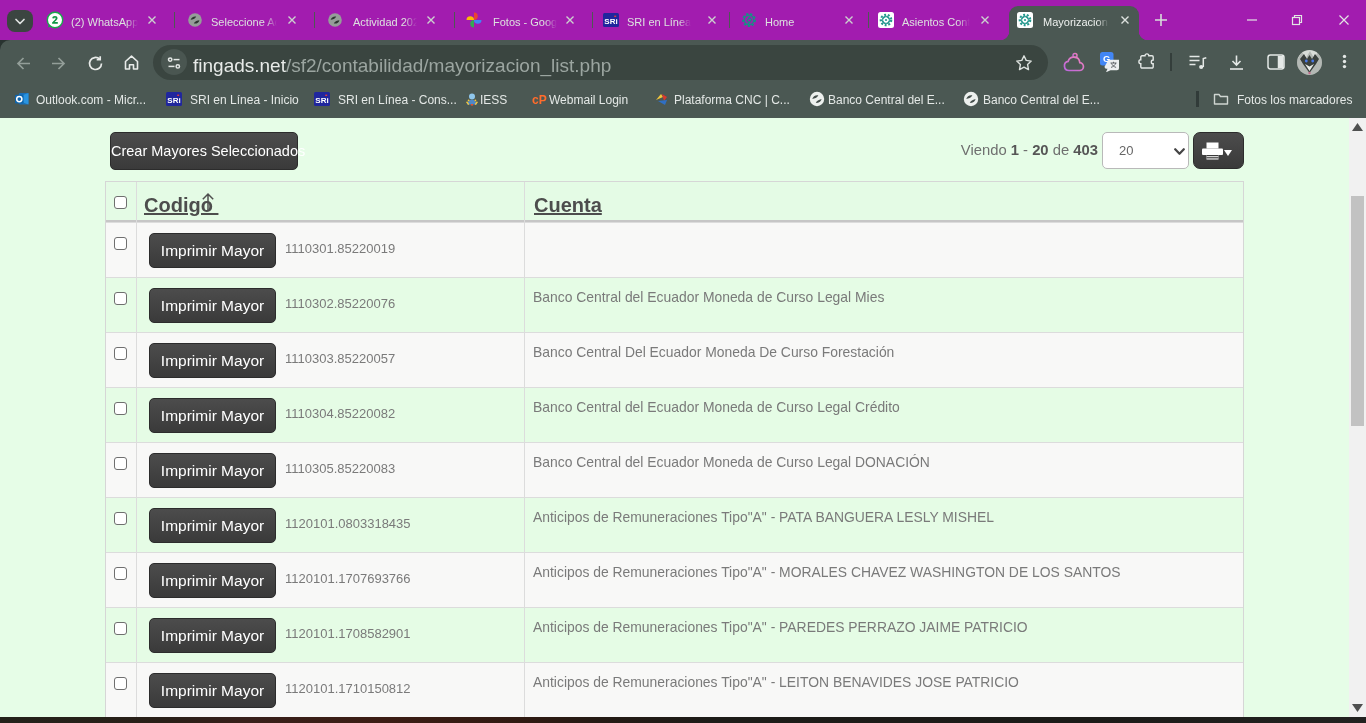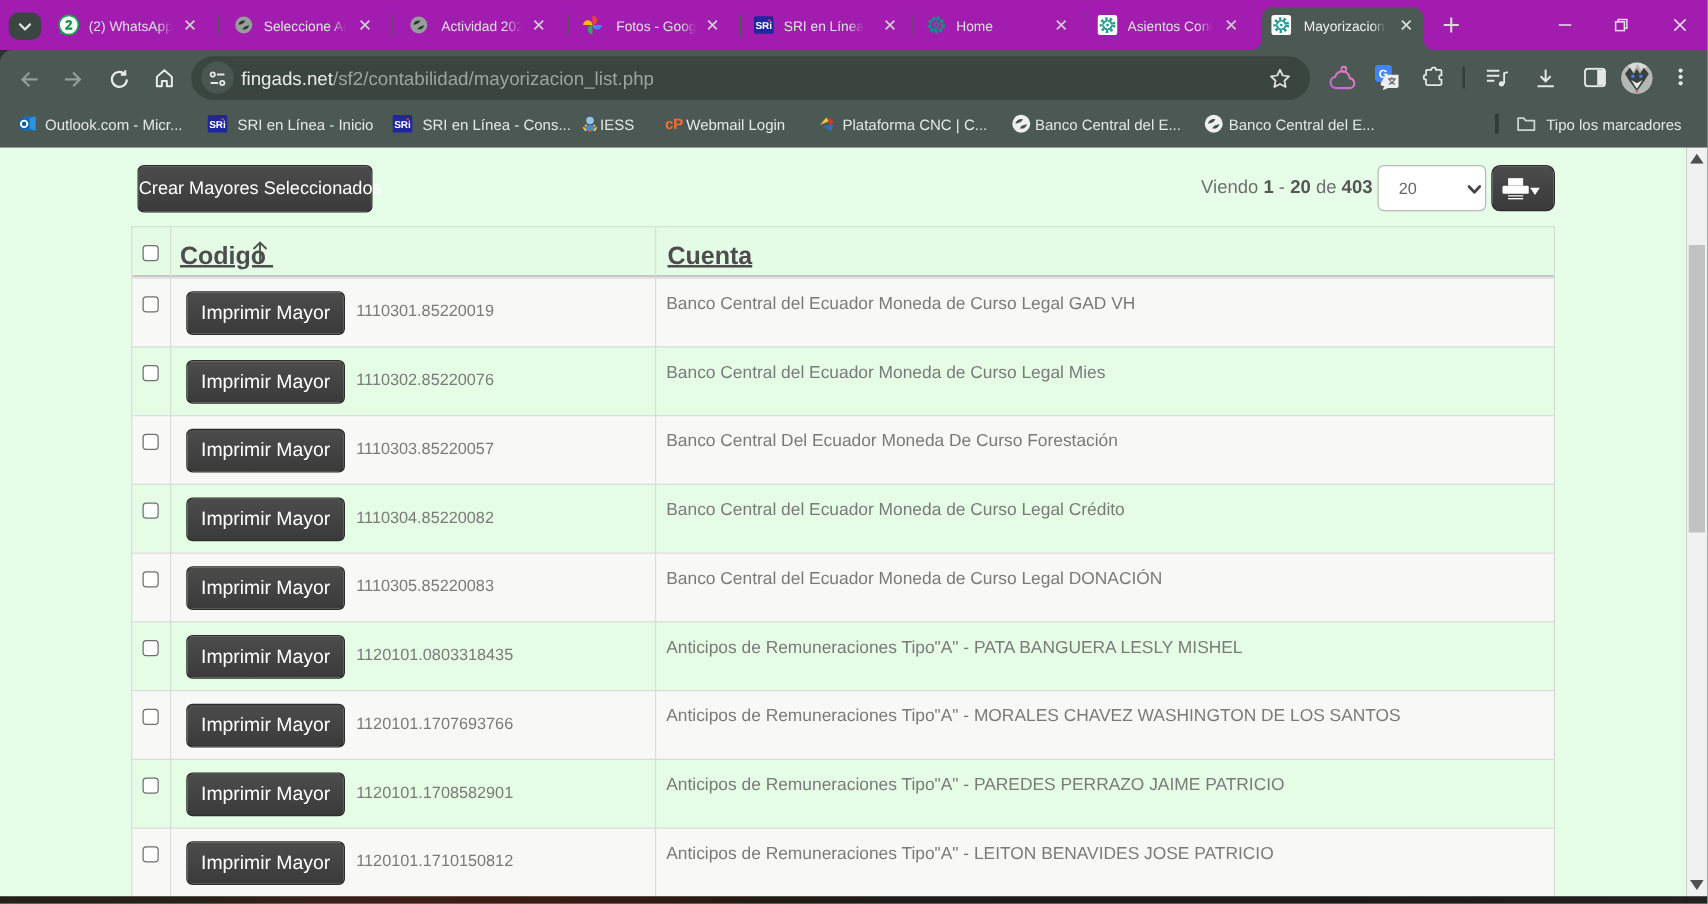--- a/index.html
+++ b/index.html
@@ -16,21 +16,21 @@
   .tabico { position:absolute; top:12px; width:16px; height:16px; }
   .tabx { position:absolute; top:14px; width:12px; height:12px; }
   #activetab { position:absolute; left:1009px; top:6px; width:130px; height:34px; background:#4b5853; border-radius:9px 9px 0 0; }
   #activetab .curve { position:absolute; bottom:0; width:9px; height:9px; }
   #activetab .curve.l { left:-9px; background:radial-gradient(circle at 0 0, transparent 9px, #4b5853 9.5px); }
   #activetab .curve.r { right:-9px; background:radial-gradient(circle at 9px 0, transparent 9px, #4b5853 9.5px); }
 
   
   #toolwrap { position:absolute; left:0; top:40px; width:1366px; height:78px; background:#4b5853; border-top-left-radius:10px; }
   #urlpill { position:absolute; left:153px; top:4.5px; width:895px; height:35px; border-radius:17.5px; background:#3a4540; }
-  #urltext { position:absolute; left:40px; top:10px; font-size:15px; color:#e8ebe9; white-space:nowrap; }
+  #urltext { position:absolute; left:40px; top:10px; font-size:19px; color:#e8ebe9; white-space:nowrap; }
   #urltext .path { color:#9ba5a0; }
   .bm { position:absolute; top:52px; height:16px; font-size:12px; line-height:16px; color:#e4e8e6; white-space:nowrap; }
   .bmico { position:absolute; top:51px; width:16px; height:16px; }
 
   
   #page { position:absolute; left:0; top:118px; width:1349px; height:605px; background:#e6fde7; }
   .darkbtn { background:linear-gradient(#4c4c4c,#3a3a3a); border:1px solid #2c2c2c; border-radius:5px; color:#fff; }
   #crear { position:absolute; left:110px; top:14px; width:188px; height:38px; font-size:14.5px; text-align:center; line-height:36px; white-space:nowrap; }
   #viendo { position:absolute; left:834px; top:24px; width:264px; font-size:14.8px; color:#6f6f6f; text-align:right; white-space:nowrap; }
   #viendo b { color:#565656; }
@@ -310,21 +310,21 @@
   <svg class="bmico" style="left:963px" viewBox="0 0 16 16">
     <circle cx="8" cy="8" r="7.2" fill="#edf0ee"></circle>
     <path d="M3.3 7.9 C4.0 5.2 6.4 3.8 9.3 4.3 C8.7 5.6 7.9 6.4 6.7 6.9 C5.6 7.3 4.4 7.7 3.3 7.9 Z" fill="#454f4c"></path>
     <path d="M12.6 8.1 C12.0 10.9 9.7 12.3 6.8 11.8 C7.4 10.5 8.2 9.7 9.4 9.2 C10.5 8.8 11.6 8.4 12.6 8.1 Z" fill="#454f4c"></path>
   </svg>
   <div class="bm" style="left:983px">Banco Central del E...</div>
   <div class="abs" style="left:1196px;top:51px;width:2.5px;height:16px;background:#313b39"></div>
   <svg class="bmico" style="left:1213px" viewBox="0 0 16 16">
       <path d="M1.5 3.5h4.5l1.5 2h7v7.5h-13z" fill="none" stroke="#cfd5d1" stroke-width="1.4" stroke-linejoin="round"></path>
     </svg>
-  <div class="bm" style="left:1237px">Tipo los marcadores</div>
+  <div class="bm" style="left:1237px">Fotos los marcadores</div>
 </div>
 <div id="page">
   <div id="crear" class="darkbtn">Crear Mayores Seleccionados</div>
   <div id="viendo">Viendo <b>1</b> - <b>20</b> de <b>403</b></div>
   <div id="selbox">20
     <svg class="abs" style="left:71px;top:15px" width="11" height="8" viewBox="0 0 11 8">
         <path d="M1.2 1.2l4.3 4.6 4.3-4.6" fill="none" stroke="#454545" stroke-width="2.2" stroke-linecap="round" stroke-linejoin="round"></path>
       </svg>
   </div>
   <div id="printbtn" class="darkbtn">
@@ -346,21 +346,20 @@
       <div class="hdr" style="left:38px">Codigo&nbsp;</div>
       <svg class="abs" style="left:94px;top:9px" width="16" height="22" viewBox="0 0 16 22">
           <path d="M8 20V3M2.8 8.2L8 3l5.2 5.2" fill="none" stroke="#4f4f4f" stroke-width="1.5"></path>
         </svg>
       <div class="hdr" style="left:428px">Cuenta</div>
     </div>
     <div class="row w">
         <div class="cb"></div>
         <div class="imb darkbtn">Imprimir Mayor</div>
         <div class="code">1110301.85220019</div>
-        <div class="cuenta">Banco Central del Ecuador Moneda de Curso Legal GAD VH</div>
       </div>
     <div class="row g">
         <div class="cb"></div>
         <div class="imb darkbtn">Imprimir Mayor</div>
         <div class="code">1110302.85220076</div>
         <div class="cuenta">Banco Central del Ecuador Moneda de Curso Legal Mies</div>
       </div>
     <div class="row w">
         <div class="cb"></div>
         <div class="imb darkbtn">Imprimir Mayor</div>

